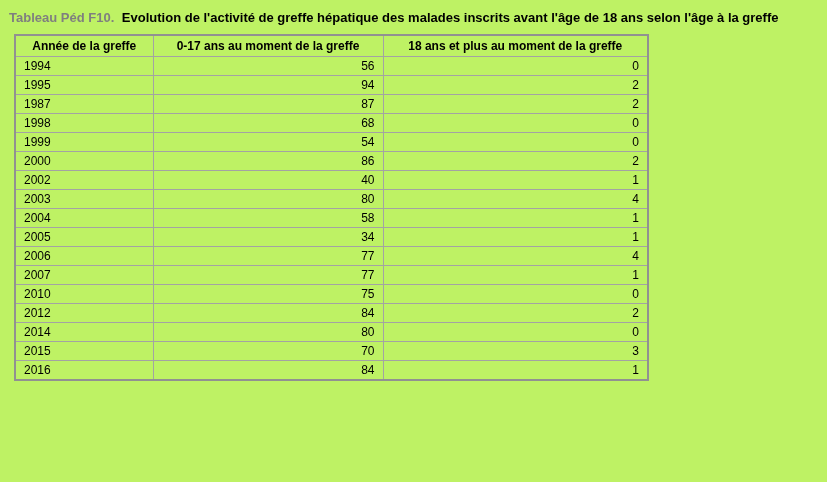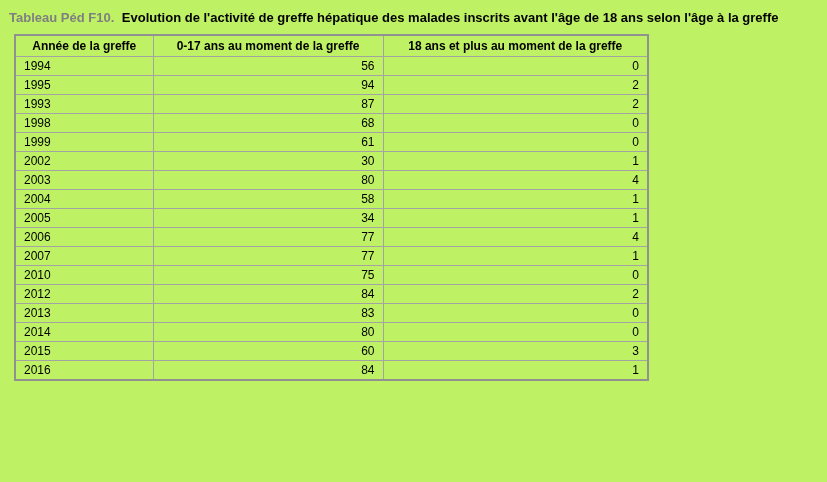--- a/index.html
+++ b/index.html
@@ -79,37 +79,42 @@
           <td class="col-year">1994</td>
           <td class="col-num">56</td>
           <td class="col-num">0</td>
         </tr>
         <tr>
           <td class="col-year">1995</td>
           <td class="col-num">94</td>
           <td class="col-num">2</td>
         </tr>
         <tr>
-          <td class="col-year">1993</td>
+          <td class="col-year">1987</td>
           <td class="col-num">87</td>
           <td class="col-num">2</td>
         </tr>
         <tr>
           <td class="col-year">1998</td>
           <td class="col-num">68</td>
           <td class="col-num">0</td>
         </tr>
         <tr>
           <td class="col-year">1999</td>
-          <td class="col-num">61</td>
+          <td class="col-num">54</td>
           <td class="col-num">0</td>
         </tr>
         <tr>
+          <td class="col-year">2000</td>
+          <td class="col-num">86</td>
+          <td class="col-num">2</td>
+        </tr>
+        <tr>
           <td class="col-year">2002</td>
-          <td class="col-num">30</td>
+          <td class="col-num">40</td>
           <td class="col-num">1</td>
         </tr>
         <tr>
           <td class="col-year">2003</td>
           <td class="col-num">80</td>
           <td class="col-num">4</td>
         </tr>
         <tr>
           <td class="col-year">2004</td>
           <td class="col-num">58</td>
@@ -134,32 +139,27 @@
           <td class="col-year">2010</td>
           <td class="col-num">75</td>
           <td class="col-num">0</td>
         </tr>
         <tr>
           <td class="col-year">2012</td>
           <td class="col-num">84</td>
           <td class="col-num">2</td>
         </tr>
         <tr>
-          <td class="col-year">2013</td>
-          <td class="col-num">83</td>
-          <td class="col-num">0</td>
-        </tr>
-        <tr>
           <td class="col-year">2014</td>
           <td class="col-num">80</td>
           <td class="col-num">0</td>
         </tr>
         <tr>
           <td class="col-year">2015</td>
-          <td class="col-num">60</td>
+          <td class="col-num">70</td>
           <td class="col-num">3</td>
         </tr>
         <tr>
           <td class="col-year">2016</td>
           <td class="col-num">84</td>
           <td class="col-num">1</td>
         </tr>
       </tbody>
   </table>
 </div>

